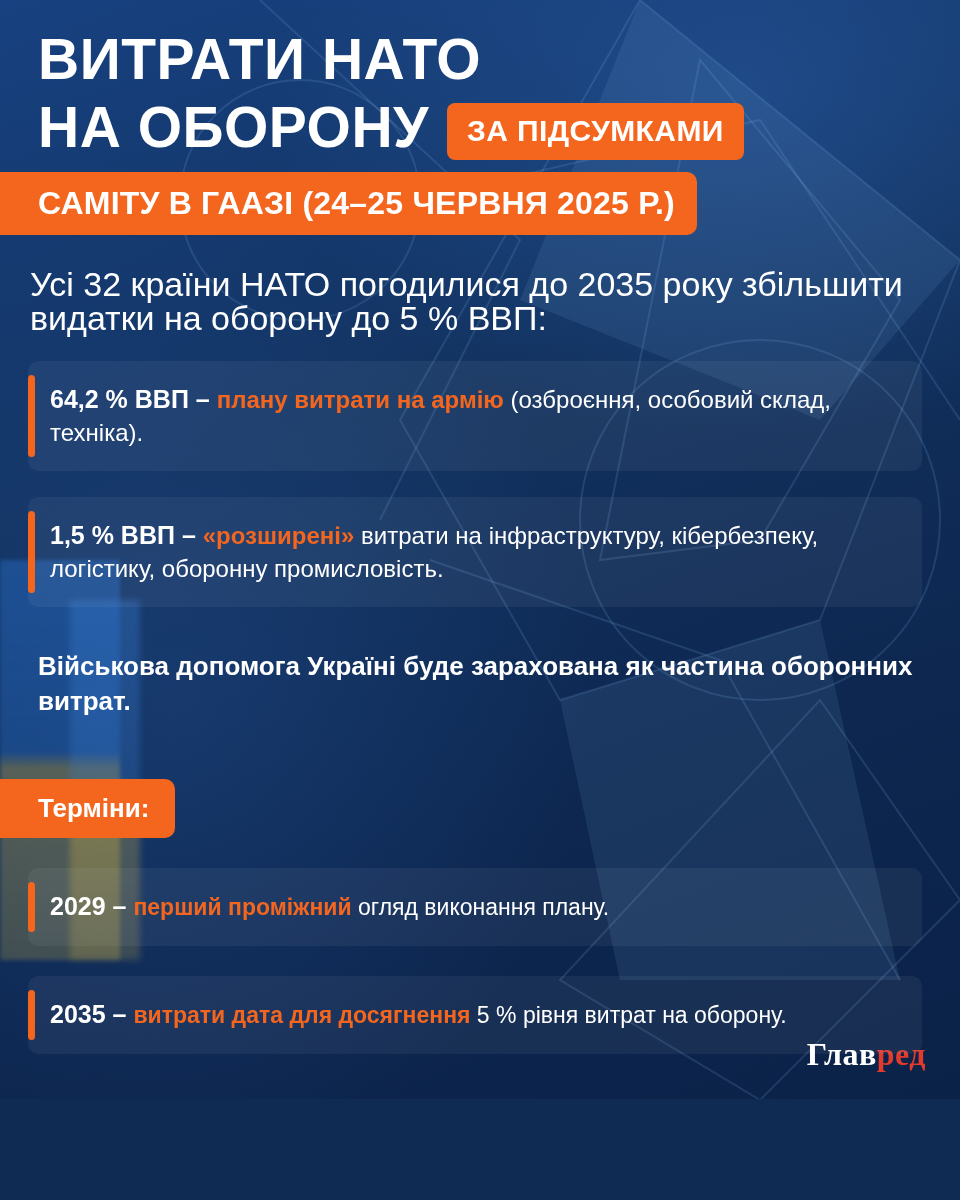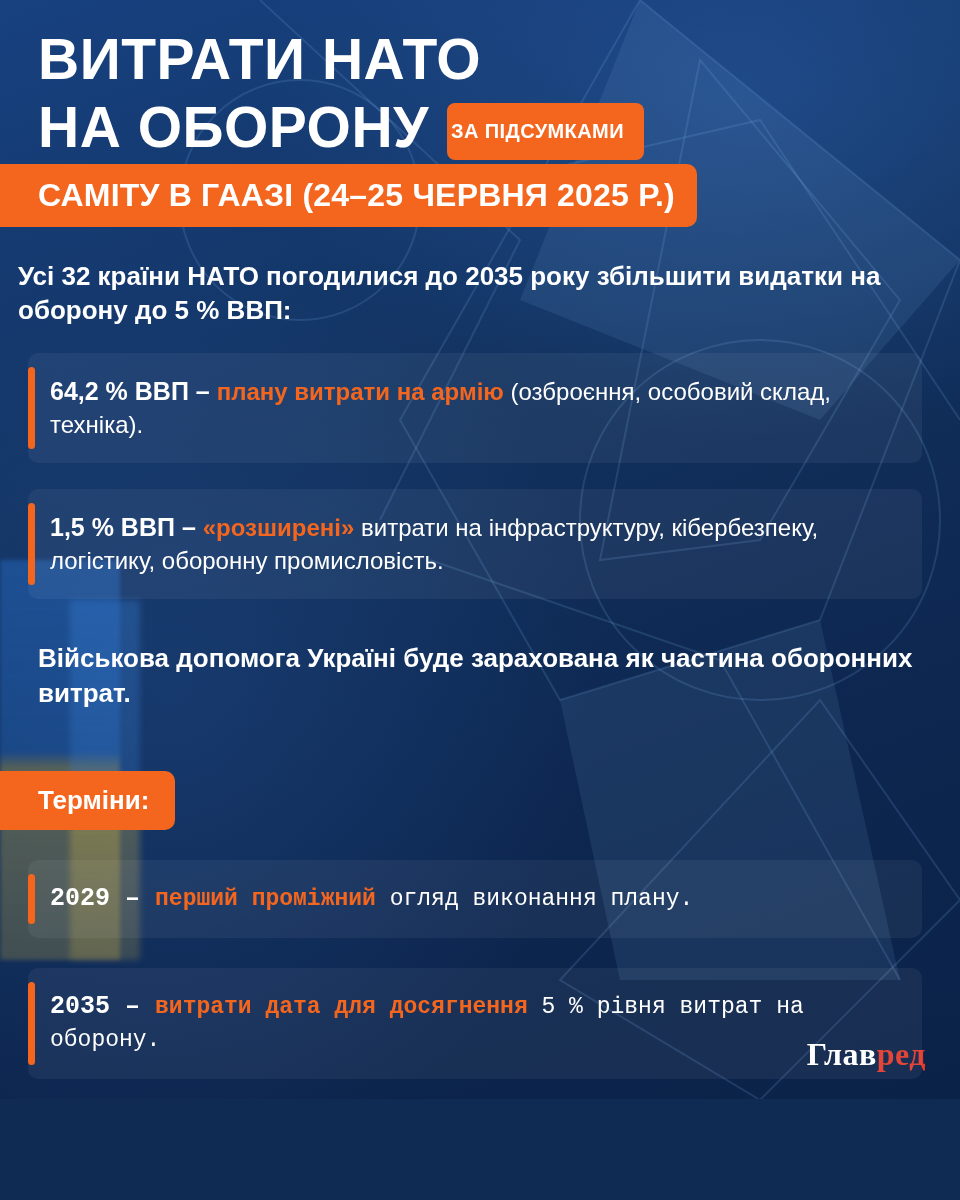--- a/index.html
+++ b/index.html
@@ -74,45 +74,45 @@
     margin-top: 2px;
   }
   .badge-orange {
     background: #f4661e;
     color: #ffffff;
     font-weight: bold;
     text-transform: uppercase;
     border-radius: 8px;
   }
   .badge-sub1 {
-    font-size: 20px;
+    font-size: 30px;
     line-height: 30px;
-    padding: 13px 20px 14px 4px;
+    padding: 13px 20px 14px 20px;
     letter-spacing: 0.4px;
     white-space: nowrap;
   }
   .badge-sub2 {
     display: inline-block;
     font-size: 32px;
     line-height: 32px;
     padding: 15px 22px 16px 38px;
-    margin-top: 4px;
+    margin-top: 12px;
     margin-left: -38px;
     letter-spacing: 0.2px;
     white-space: nowrap;
     border-radius: 0 10px 10px 0;
   }
   .sub2-wrap { padding-left: 38px; }
   
   .intro {
-    margin: 32px 38px 0 18px;
-    color: #ffffff;
-    font-size: 26px;
+    margin: 32px 38px 0 30px;
+    color: #ffffff;
+    font-size: 34px;
     line-height: 34px;
-    font-weight: bold;
+    font-weight: normal;
     max-width: 890px;
   }
   
   .row {
     position: relative;
     margin: 26px 38px 0 28px;
     background: rgba(255,255,255,0.055);
     border-radius: 10px;
     padding: 22px 24px 22px 22px;
     color: #ffffff;
@@ -156,21 +156,21 @@
     color: #ffffff;
     font-weight: bold;
     font-size: 26px;
     line-height: 26px;
     padding: 16px 26px 17px 38px;
     border-radius: 0 10px 10px 0;
   }
   .term-row {
     margin-top: 30px;
   }
-  .term-row .row-text { font-size: 23px; font-family: Liberation Mono, monospace; }
+  .term-row .row-text { font-size: 23px; }
   .term-year {
     font-weight: bold;
     font-size: 25px;
   }
   
   .logo {
     position: absolute;
     right: 34px;
     bottom: 26px;
     font-size: 32px;

